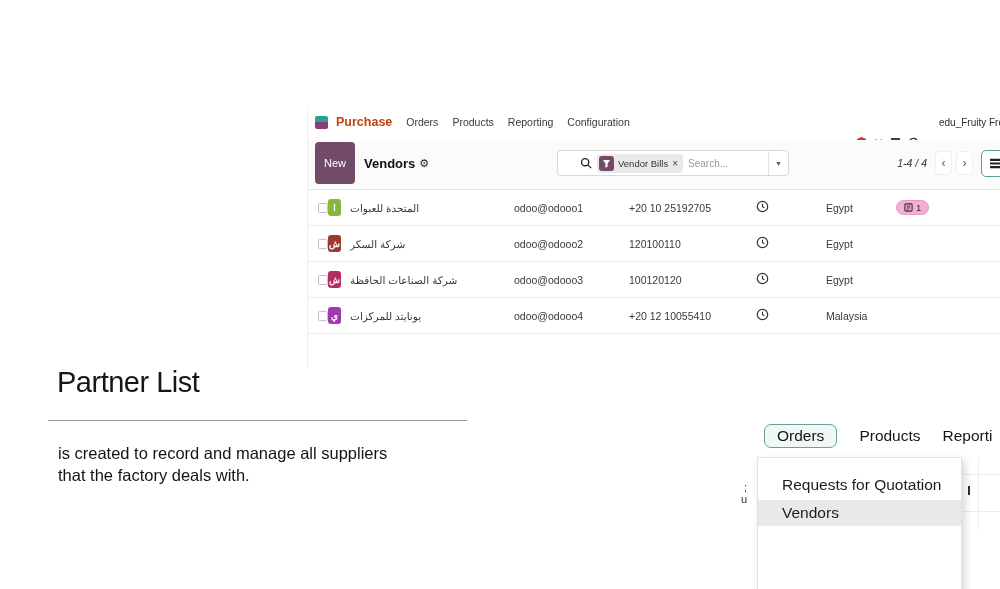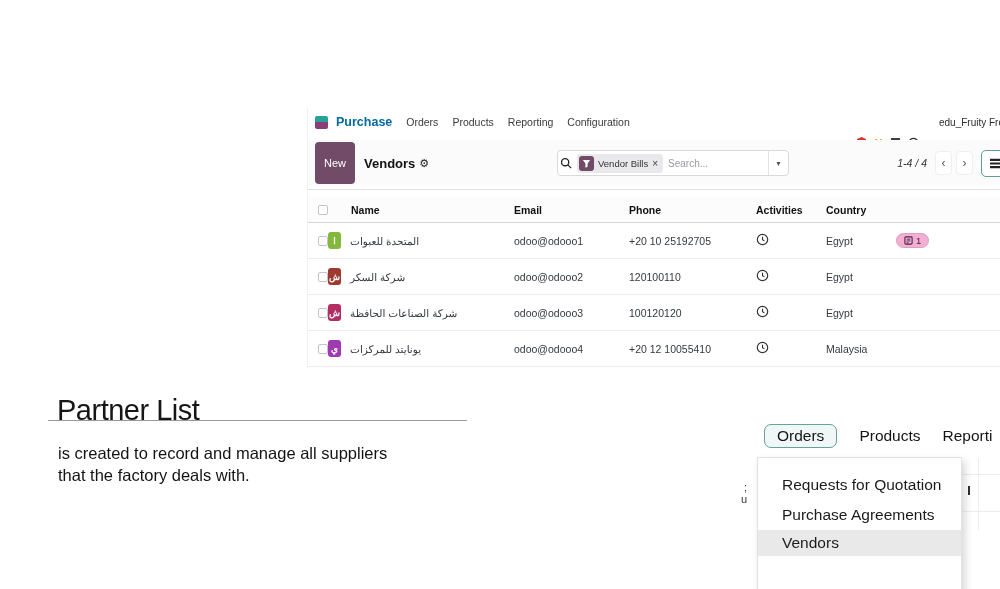--- a/index.html
+++ b/index.html
@@ -9,38 +9,38 @@
 
   
   .odoo { position:absolute; left:307px; top:107px; width:693px; height:261px;
           background:#fff; overflow:hidden; border-left:1px solid #f1f1f1; }
   .nav { height:30px; display:flex; align-items:center; gap:14px; padding-left:7px;
          background:#fff; font-size:10.5px; color:#3a3a3a; }
   .appicon { width:13px; height:13px; display:inline-flex; flex-direction:column;
              border-radius:2px; overflow:hidden; flex:0 0 auto; }
   .appicon .ai-top { flex:1; background:#2aa198; }
   .appicon .ai-bot { flex:1; background:#8b3d77; }
-  .appname { font-size:12.5px; font-weight:700; color:#0369a1; margin-left:-6px; }
+  .appname { font-size:12.5px; font-weight:700; color:#c2410c; margin-left:-6px; }
   .navitem { cursor:default; }
   .navright { margin-left:auto; display:flex; align-items:center; gap:7px; white-space:nowrap; margin-right:-4px; }
   .trayicon { display:inline-flex; align-items:center; position:relative;margin-top:40px; }
   .ai-label { font-size:8.5px; font-weight:700; color:#f08c00; letter-spacing:.5px; }
   .x-label  { font-size:9.5px; font-weight:700; color:#101010; }
   .heart { position:absolute; right:-4px; bottom:-3px; color:#e03131; font-size:8px; }
   .usertext { font-size:10px; color:#2d2d2d; }
 
   .control { height:46px; margin-top:3px; position:relative; display:flex; align-items:center;
              padding-left:7px; background:#fbfbfc; }
   .newbtn { background:#714B67; color:#fff; border:none; border-radius:4px; font-size:11px;
             padding:15px 9px; font-family:inherit; cursor:pointer; }
   .viewtitle { font-size:13px; font-weight:700; color:#111; margin-left:9px; }
   .gear { font-size:11px; color:#222; margin-left:4px; cursor:pointer; }
   .searchbox { position:absolute; left:249px; top:50%; transform:translateY(-50%);
                width:232px; height:26px; background:#fff; border:1px solid #d9d9d9;
-               border-radius:4px; display:flex; align-items:center; gap:5px; padding-left:2px; }
+               border-radius:4px; display:flex; align-items:center; gap:5px; padding-left:22px; }
   .facet { display:inline-flex; align-items:center; gap:4px; background:#e9e9ec;
            border-radius:3px; padding:2px 5px 2px 2px; }
   .funnel { width:15px; height:15px; background:#714B67; border-radius:3px;
             display:inline-flex; align-items:center; justify-content:center; }
   .facet-label { font-size:9.5px; color:#333; }
   .facet-x { font-size:10px; color:#444; cursor:pointer; }
   .search-ph { font-size:10px; color:#9a9aa0; }
   .caretzone { margin-left:auto; height:100%; width:20px; border-left:1px solid #e3e3e3;
                display:flex; align-items:center; justify-content:center; font-size:8px; color:#555; cursor:pointer; }
   .pagergroup { margin-left:auto; display:flex; align-items:center; gap:4px; }
@@ -63,21 +63,21 @@
   .namecell { display:flex; align-items:center; gap:9px; }
   .avatar { width:13px; height:17px; border-radius:3px; color:#fff; font-size:9px; font-weight:700;
             display:inline-flex; align-items:center; justify-content:center; }
   .vname { direction:rtl;text-align:right; }
   .badge { display:inline-flex; align-items:center; gap:3px; background:#f3aed4;
            border:1px solid #df9cc2; border-radius:9px; padding:1px 7px; font-size:9.5px;
            color:#3d1f33; margin-left:6px; }
 
   
   .slide-title { position:absolute; left:57px; top:366px; font-size:29px; font-weight:400;
-                 color:#161616; letter-spacing:-.5px;margin-top:28px; }
+                 color:#161616; letter-spacing:-.5px; }
   .title-rule { position:absolute; left:48px; top:420px; width:419px; height:1px; background:#9a9a9a; }
   .slide-desc { position:absolute; left:58px; top:443px; width:380px; font-size:16.5px;
                 color:#141414; line-height:1.32; white-space:pre-line; }
 
   
   .tabs { position:absolute; left:764px; top:424px; display:flex; align-items:center; gap:22px;
           font-size:15.5px; color:#141414; white-space:nowrap; }
   .tab { cursor:pointer; }
   .tab.active { border:1px solid #66a19b; background:#f0f8f7; border-radius:7px; padding:2px 12px; }
   .dropdown { position:absolute; left:757px; top:457px; width:205px; height:152px; background:#fff;
@@ -162,29 +162,20 @@
         <button class="pgbtn">›</button>
         <button class="viewswitch">
           <svg viewBox="0 0 14 12" width="13" height="11">
               <path d="M1 2h12M1 6h12M1 10h12" stroke="#222" stroke-width="2.4"></path>
             </svg>
         </button>
       </div>
     </div>
     <div class="hdivider"></div>
 
-    <div class="thead">
-      <span class="cb"></span>
-      <span class="hname">Name</span>
-      <span>Email</span>
-      <span>Phone</span>
-      <span>Activities</span>
-      <span>Country</span>
-      <span></span>
-    </div>
 
     <div class="trow">
       <span class="cb"></span>
       <span class="namecell">
         <span class="avatar" style="background-color: rgb(132, 184, 60);">ا</span>
         <span class="vname">المتحدة للعبوات</span>
       </span>
       <span>odoo@odooo1</span>
       <span>+20 10 25192705</span>
       <span>
@@ -273,17 +264,16 @@
 
   <span class="frag" style="left:744px; top:481px;">;</span>
   <span class="frag" style="left:741px; top:493px;">u</span>
   <div class="art-vline"></div>
   <div class="art-hline1"></div>
   <div class="art-hline2"></div>
   <div class="art-dash"></div>
 
   <div class="dropdown">
     <div class="dd-item">Requests for Quotation</div>
-    <div class="dd-item">Purchase Agreements</div>
     <div class="dd-item highlighted">Vendors</div>
   </div>
 
 </div>
 
 </body></html>

